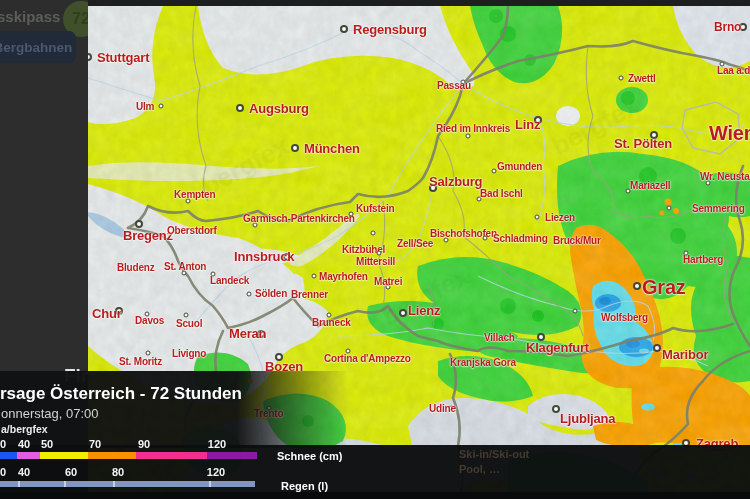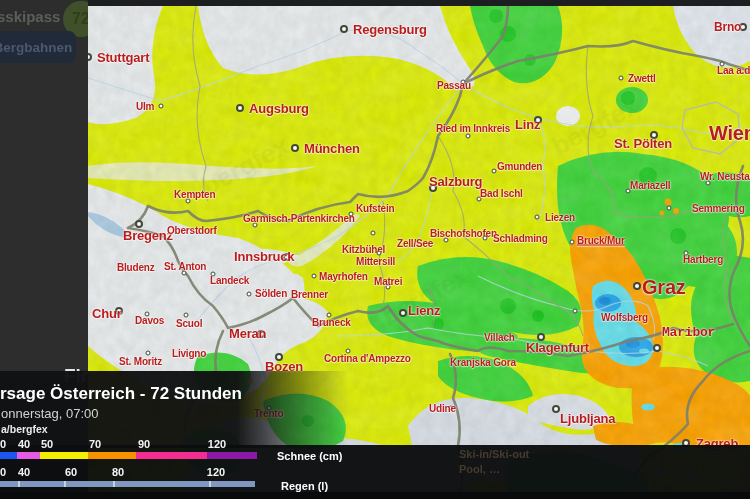--- a/index.html
+++ b/index.html
@@ -230,21 +230,21 @@
       <span class="city lg" style="left: 341px; top: 175px;">Salzburg</span>
       <span class="marker mk-sm" style="left: 391px; top: 193px;"></span>
       <span class="city sm" style="left: 392px; top: 187px;">Bad Ischl</span>
       <span class="marker mk-sm" style="left: 449px; top: 211px;"></span>
       <span class="city sm" style="left: 457px; top: 211px;">Liezen</span>
       <span class="marker mk-sm" style="left: 358px; top: 234px;"></span>
       <span class="city sm" style="left: 342px; top: 227px;">Bischofshofen</span>
       <span class="marker mk-sm" style="left: 397px; top: 232px;"></span>
       <span class="city sm" style="left: 405px; top: 232px;">Schladming</span>
       <span class="marker mk-sm" style="left: 484px; top: 236px;"></span>
-      <span class="city sm" style="left: 489px; top: 234px; text-decoration: underline;">Bruck/Mur</span>
+      <span class="city sm" style="left: 465px; top: 234px;">Bruck/Mur</span>
       <span class="marker mk-sm" style="left: 100px; top: 195px;"></span>
       <span class="city sm" style="left: 86px; top: 188px;">Kempten</span>
       <span class="marker mk-sm" style="left: 167px; top: 219px;"></span>
       <span class="city sm" style="left: 155px; top: 212px;">Garmisch-Partenkirchen</span>
       <span class="marker" style="left: 51px; top: 218px;"></span>
       <span class="city lg" style="left: 35px; top: 229px;">Bregenz</span>
       <span class="city sm" style="left: 79px; top: 224px;">Oberstdorf</span>
       <span class="city sm" style="left: 29px; top: 261px;">Bludenz</span>
       <span class="marker mk-sm" style="left: 96px; top: 267px;"></span>
       <span class="city sm" style="left: 76px; top: 260px;">St. Anton</span>
@@ -290,21 +290,21 @@
       <span class="city sm" style="left: 362px; top: 356px;">Kranjska Gora</span>
       <span class="marker mk-sm" style="left: 363px; top: 402px;"></span>
       <span class="city sm" style="left: 341px; top: 402px;">Udine</span>
       <span class="marker mk-sm" style="left: 417px; top: 331px;"></span>
       <span class="city sm" style="left: 396px; top: 331px;">Villach</span>
       <span class="marker" style="left: 453px; top: 331px;"></span>
       <span class="city lg" style="left: 438px; top: 341px;">Klagenfurt</span>
       <span class="marker mk-sm" style="left: 487px; top: 305px;"></span>
       <span class="city sm" style="left: 473px; top: 311px; padding-left: 40px;">Wolfsberg</span>
       <span class="marker" style="left: 569px; top: 342px;"></span>
-      <span class="city lg" style="left: 574px; top: 326px; font-family: Liberation Mono, monospace;">Maribor</span>
+      <span class="city lg" style="left: 574px; top: 348px;">Maribor</span>
       <span class="marker" style="left: 468px; top: 403px;"></span>
       <span class="city lg" style="left: 472px; top: 412px;">Ljubljana</span>
       <span class="marker" style="left: 598px; top: 437px;"></span>
       <span class="city lg" style="left: 608px; top: 437px;">Zagreb</span>
     </div>
 </div>
 
 <div id="top-strip"></div>
 
 <div id="sidebar">

